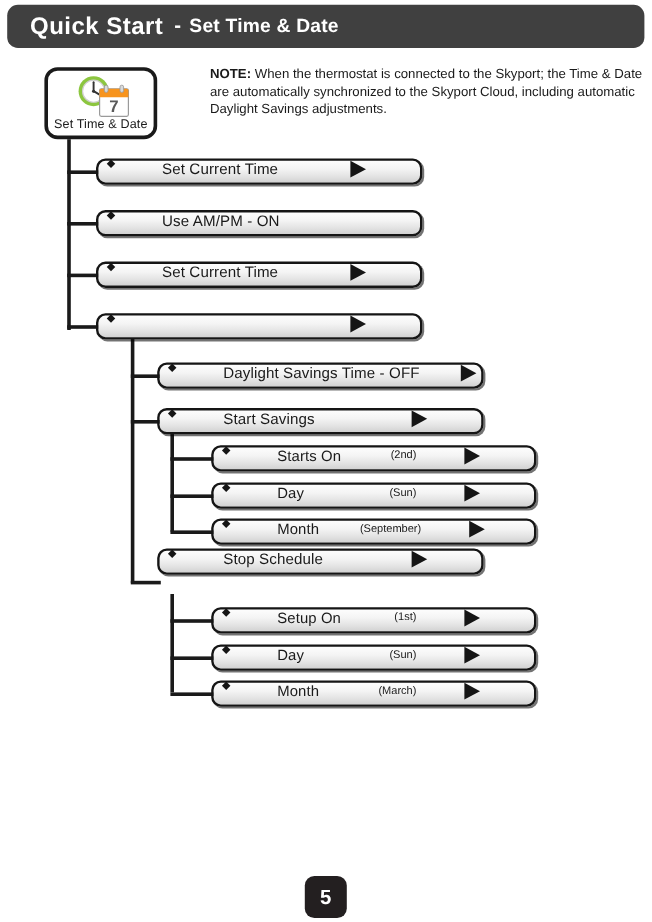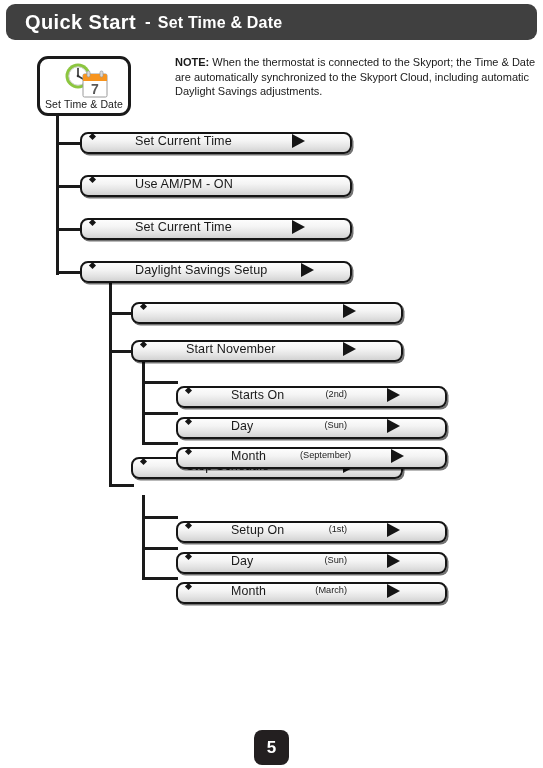--- a/index.html
+++ b/index.html
@@ -79,21 +79,21 @@
     border-top:7px solid transparent;border-bottom:7px solid transparent;
     border-left:13px solid #151515;
   }
   .arrow.pad-left{margin-left:6px;}
   .arrow.auto-left{margin-left:auto;}
   .spacer-right{width:11px;flex:none;}
 
   
   .lvl1{left:80px;width:272px;}
   .lvl2{left:131px;width:272px;}
-  .lvl3{left:176px;width:271px;margin-top:15px;}
+  .lvl3{left:176px;width:271px;}
   .lvl1 .bar-label,.lvl2 .bar-label{font-size:12.6px;}
   .lvl3 .bar-label{font-size:12.4px;}
 
   
   .page-num{
     position:absolute;left:254px;top:730px;width:35px;height:35px;
     background:#231f20;border-radius:8px;
     display:flex;align-items:center;justify-content:center;
     color:#ffffff;font-size:17px;font-weight:bold;
   }
@@ -167,34 +167,34 @@
 
 <div class="bar lvl1" style="top:218px;">
   <span class="bullet"></span>
   <span class="bar-label">Set Current Time</span>
   <span class="arrow auto-left"></span>
   <span class="spacer-right"></span>
 </div>
 
 <div class="bar lvl1" style="top:261px;">
   <span class="bullet"></span>
-  <span class="bar-label">Daylight Savings Setup</span>
   <span class="arrow auto-left"></span>
   <span class="spacer-right"></span>
 </div>
 
 <div class="bar lvl2" style="top:302px;">
   <span class="bullet"></span>
+  <span class="bar-label">Daylight Savings Time - OFF</span>
   <span class="arrow auto-left"></span>
   <span class="spacer-right"></span>
 </div>
 
 <div class="bar lvl2" style="top:340px;">
   <span class="bullet"></span>
-  <span class="bar-label">Start November</span>
+  <span class="bar-label">Start Savings</span>
   <span class="arrow auto-left"></span>
   <span class="spacer-right"></span>
 </div>
 
 <div class="bar lvl2" style="top:457px;">
   <span class="bullet"></span>
   <span class="bar-label">Stop Schedule</span>
   <span class="arrow auto-left"></span>
   <span class="spacer-right"></span>
 </div>

